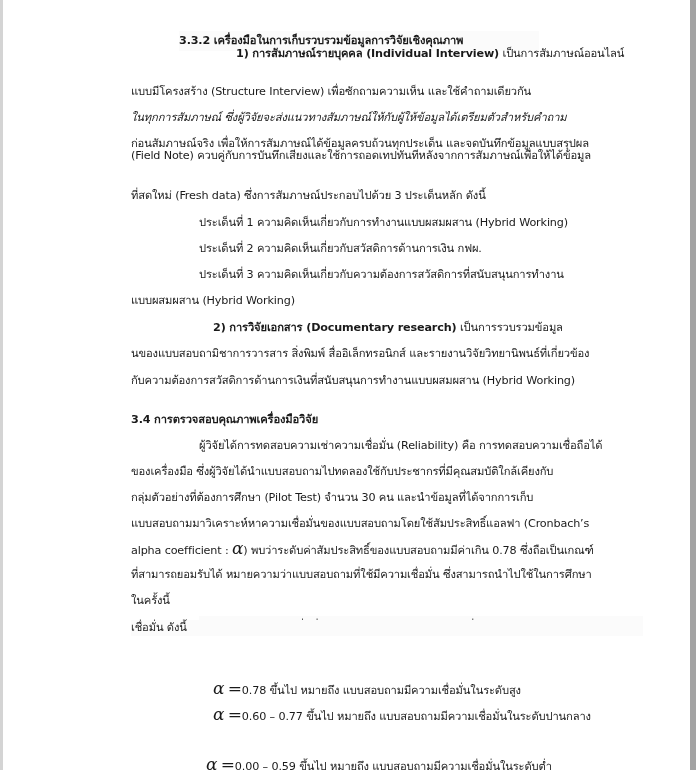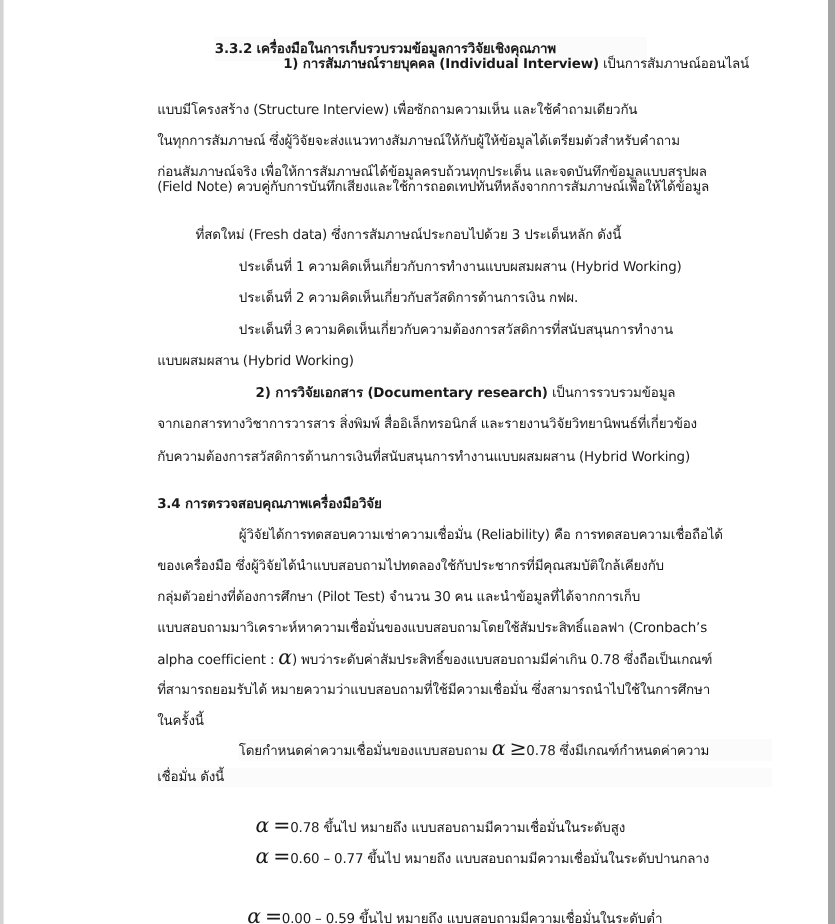--- a/index.html
+++ b/index.html
@@ -38,52 +38,52 @@
 
 <div class="page-frame">
   <div class="doc">
 
     <div class="line shade bold" style="top:31px; left:48px; width:360px; padding:2px 0;">3.3.2 เครื่องมือในการเก็บรวบรวมข้อมูลการวิจัยเชิงคุณภาพ</div>
 
     <div class="line" style="top:46px; left:82px;margin-left:23px;">
       <span class="bold">1) การสัมภาษณ์รายบุคคล (Individual Interview)</span><span> เป็นการสัมภาษณ์ออนไลน์</span>
     </div>
     <div class="line" style="top:84px;">แบบมีโครงสร้าง (Structure Interview) เพื่อซักถามความเห็น และใช้คำถามเดียวกัน</div>
-    <div class="line" style="top:110px;">ในทุกการสัมภาษณ์ ซึ่งผู้วิจัยจะส่งแนวทางสัมภาษณ์ให้กับผู้ให้ข้อมูลได้เตรียมตัวสำหรับคำถาม</div>
+    <div class="line" style="top:110px;font-style:italic;">ในทุกการสัมภาษณ์ ซึ่งผู้วิจัยจะส่งแนวทางสัมภาษณ์ให้กับผู้ให้ข้อมูลได้เตรียมตัวสำหรับคำถาม</div>
     <div class="line" style="top:136px;">ก่อนสัมภาษณ์จริง เพื่อให้การสัมภาษณ์ได้ข้อมูลครบถ้วนทุกประเด็น และจดบันทึกข้อมูลแบบสรุปผล</div>
     <div class="line" style="top:148px;">(Field Note) ควบคู่กับการบันทึกเสียงและใช้การถอดเทปทันทีหลังจากการสัมภาษณ์เพื่อให้ได้ข้อมูล</div>
-    <div class="line" style="top:188px;margin-left:32px;">ที่สดใหม่ (Fresh data) ซึ่งการสัมภาษณ์ประกอบไปด้วย 3 ประเด็นหลัก ดังนี้</div>
+    <div class="line" style="top:188px;">ที่สดใหม่ (Fresh data) ซึ่งการสัมภาษณ์ประกอบไปด้วย 3 ประเด็นหลัก ดังนี้</div>
 
     <div class="line" style="top:215px; left:68px;">ประเด็นที่ 1 ความคิดเห็นเกี่ยวกับการทำงานแบบผสมผสาน (Hybrid Working)</div>
     <div class="line" style="top:241px; left:68px;">ประเด็นที่ 2 ความคิดเห็นเกี่ยวกับสวัสดิการด้านการเงิน กฟผ.</div>
-    <div class="line" style="top:267px; left:68px;font-family:Liberation Serif, serif;">ประเด็นที่ 3 ความคิดเห็นเกี่ยวกับความต้องการสวัสดิการที่สนับสนุนการทำงาน</div>
+    <div class="line" style="top:267px; left:68px;">ประเด็นที่ 3 ความคิดเห็นเกี่ยวกับความต้องการสวัสดิการที่สนับสนุนการทำงาน</div>
     <div class="line" style="top:293px;">แบบผสมผสาน (Hybrid Working)</div>
 
     <div class="line" style="top:320px; left:82px;">
       <span class="bold">2) การวิจัยเอกสาร (Documentary research)</span><span> เป็นการรวบรวมข้อมูล</span>
     </div>
-    <div class="line" style="top:346px;">จากเอกสารทางวิชาการวารสาร สิ่งพิมพ์ สื่ออิเล็กทรอนิกส์ และรายงานวิจัยวิทยานิพนธ์ที่เกี่ยวข้อง</div>
+    <div class="line" style="top:346px;">นของแบบสอบถามิชาการวารสาร สิ่งพิมพ์ สื่ออิเล็กทรอนิกส์ และรายงานวิจัยวิทยานิพนธ์ที่เกี่ยวข้อง</div>
     <div class="line" style="top:373px;">กับความต้องการสวัสดิการด้านการเงินที่สนับสนุนการทำงานแบบผสมผสาน (Hybrid Working)</div>
 
     <div class="line bold" style="top:412px;">3.4 การตรวจสอบคุณภาพเครื่องมือวิจัย</div>
     <div class="line" style="top:438px; left:68px;">ผู้วิจัยได้การทดสอบความเช่าความเชื่อมั่น (Reliability) คือ การทดสอบความเชื่อถือได้</div>
     <div class="line" style="top:464px;">ของเครื่องมือ ซึ่งผู้วิจัยได้นำแบบสอบถามไปทดลองใช้กับประชากรที่มีคุณสมบัติใกล้เคียงกับ</div>
     <div class="line" style="top:490px;">กลุ่มตัวอย่างที่ต้องการศึกษา (Pilot Test) จำนวน 30 คน และนำข้อมูลที่ได้จากการเก็บ</div>
     <div class="line" style="top:516px;">แบบสอบถามมาวิเคราะห์หาความเชื่อมั่นของแบบสอบถามโดยใช้สัมประสิทธิ์แอลฟา (Cronbach’s</div>
     <div class="line" style="top:540px;">
       <span>alpha coefficient : </span><span class="alpha">α</span><span>) พบว่าระดับค่าสัมประสิทธิ์ของแบบสอบถามมีค่าเกิน 0.78 ซึ่งถือเป็นเกณฑ์</span>
     </div>
     <div class="line" style="top:567px;">ที่สามารถยอมรับได้ หมายความว่าแบบสอบถามที่ใช้มีความเชื่อมั่น ซึ่งสามารถนำไปใช้ในการศึกษา</div>
     <div class="line" style="top:593px;">ในครั้งนี้</div>
 
     <div class="line shade" style="top:616px; left:68px; width:444px;">
       <span>โดยกำหนดค่าความเชื่อมั่นของแบบสอบถาม </span><span class="alpha">α</span>
       <span class="sym">≥</span><span>0.78 ซึ่งมีเกณฑ์กำหนดค่าความ</span>
     </div>
-    <div class="line shade" style="top:640px; width:512px;">เชื่อมั่น ดังนี้</div>
+    <div class="line shade" style="top:620px; width:512px;">เชื่อมั่น ดังนี้</div>
 
     <div class="line" style="top:680px; left:82px;">
       <span class="alpha">α</span>
       <span class="sym">=</span><span>0.78 ขึ้นไป หมายถึง แบบสอบถามมีความเชื่อมั่นในระดับสูง</span>
     </div>
     <div class="line" style="top:706px; left:82px;">
       <span class="alpha">α</span>
       <span class="sym">=</span><span>0.60 – 0.77 ขึ้นไป หมายถึง แบบสอบถามมีความเชื่อมั่นในระดับปานกลาง</span>
     </div>
     <div class="line" style="top:732px; left:75px;margin-top:24px;">

